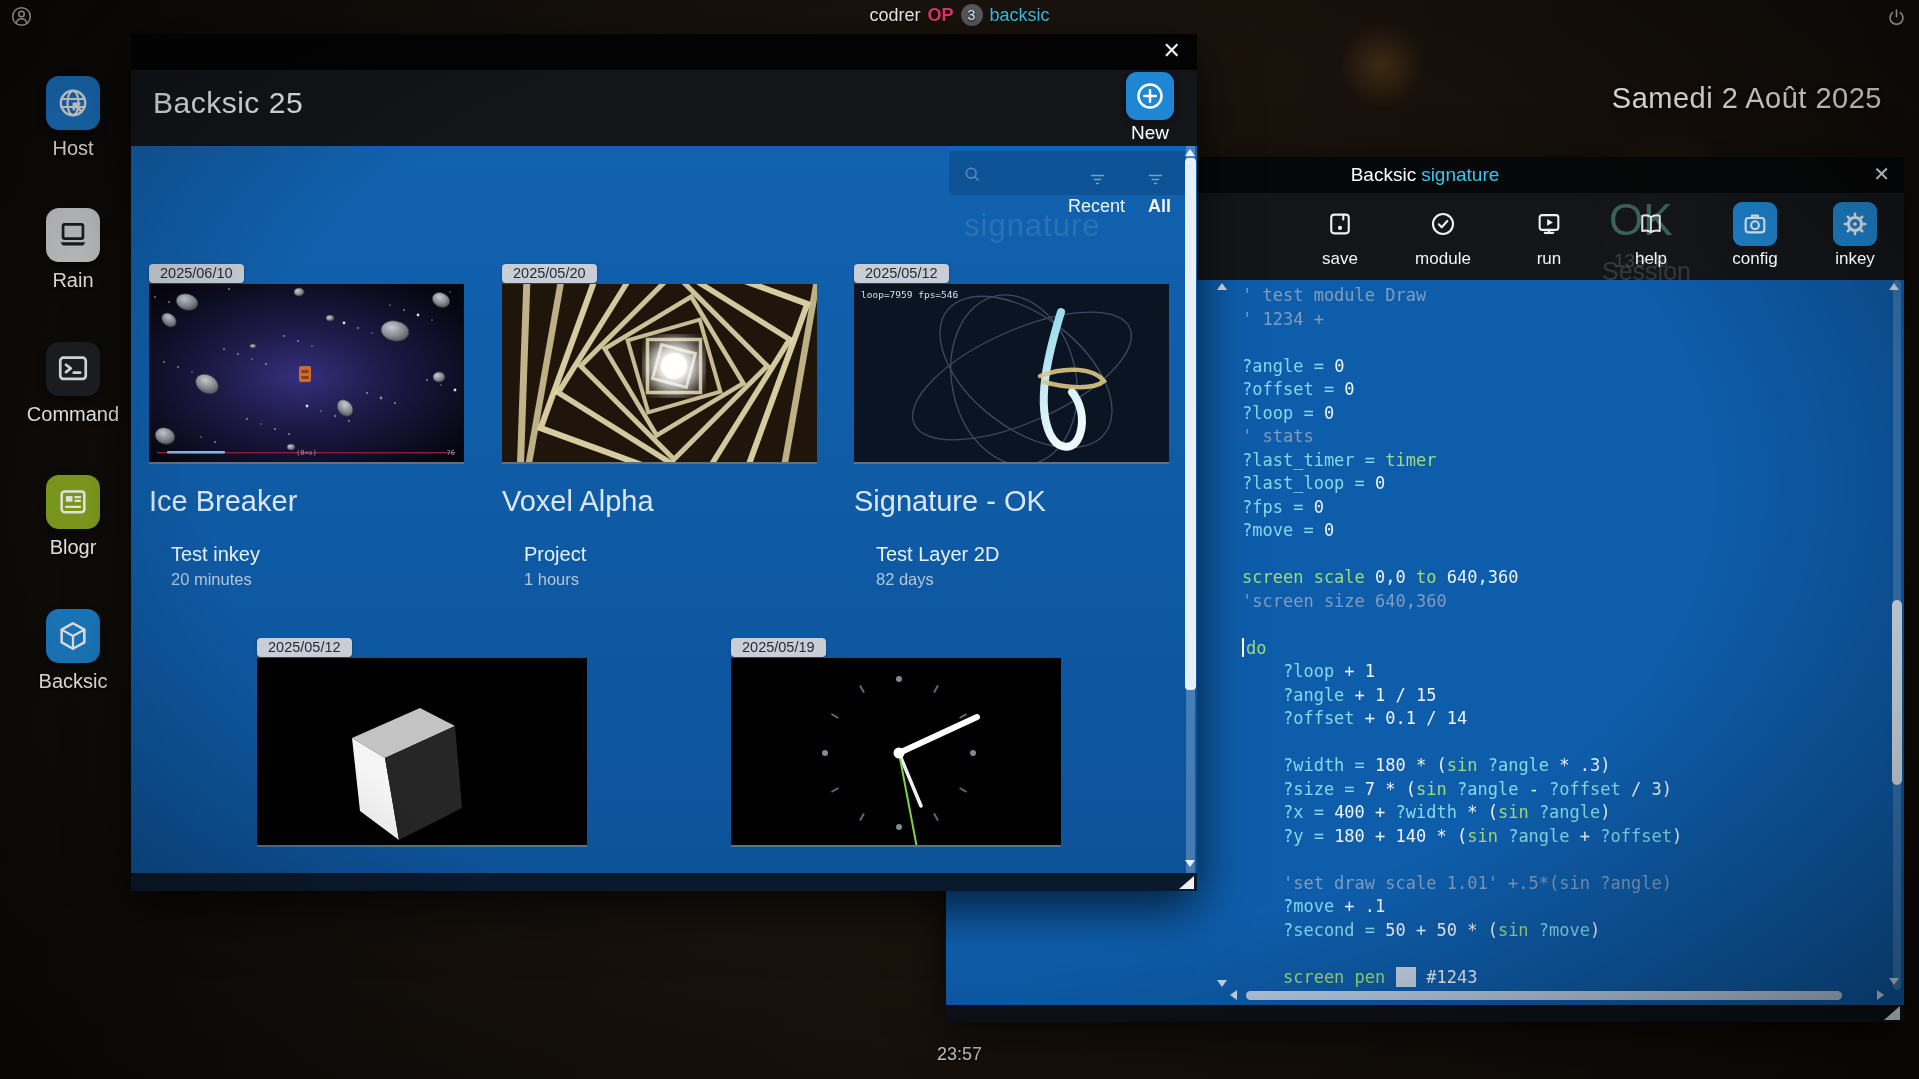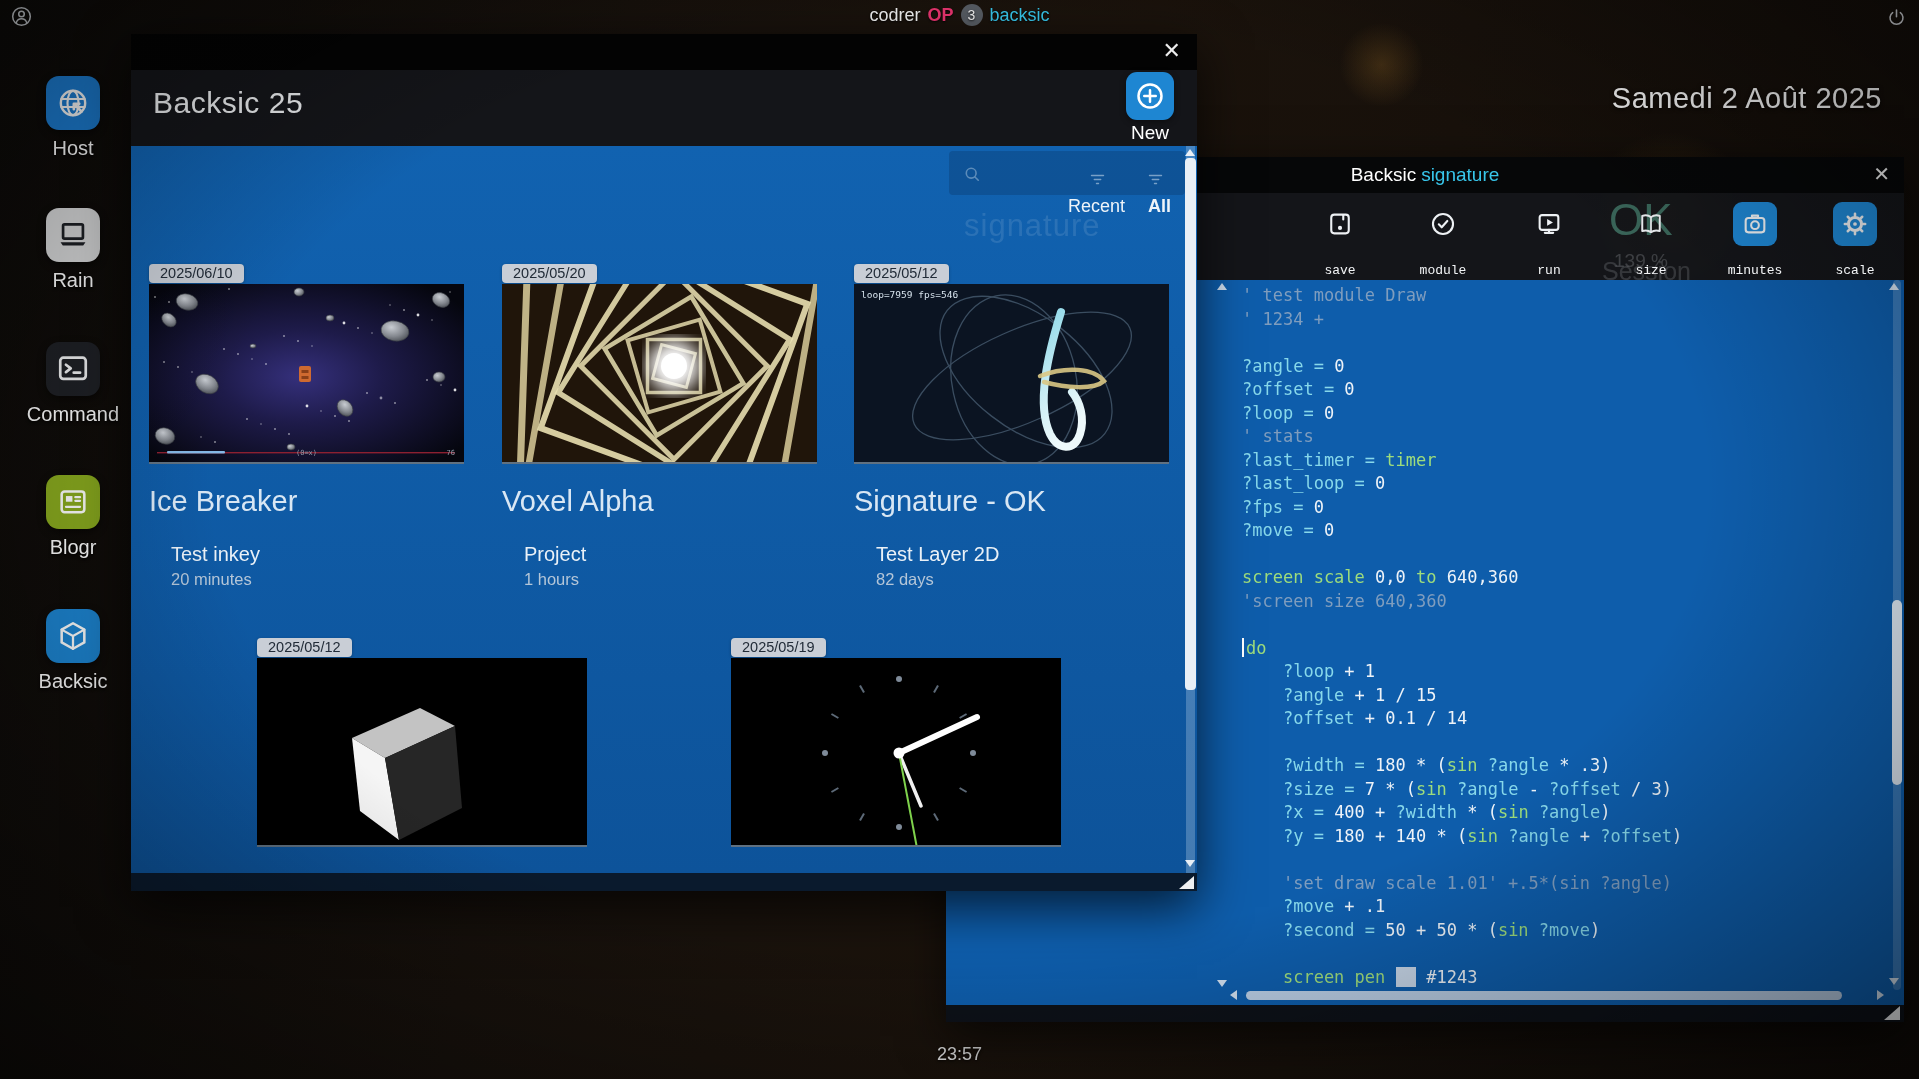--- a/index.html
+++ b/index.html
@@ -43,21 +43,21 @@
     box-shadow:0 14px 44px rgba(0,0,0,.65);}
   .cw-titlebar{position:relative;height:36px;background:#060708;display:flex;align-items:center;justify-content:center;
     font-size:19px;}
   .cw-title-app{color:#fff;}
   .cw-title-doc{color:var(--app-cyan,#38c6ea);margin-left:5px;}
   .cw-close{position:absolute;right:14px;top:5px;font-size:20px;color:#e8e8e8;cursor:pointer;}
   .cw-toolbar{position:relative;height:87px;background:rgba(20,22,27,.9);overflow:hidden;}
   .tool-item{position:absolute;top:0;width:84px;display:flex;flex-direction:column;align-items:center;cursor:pointer;}
   .tool-icbox{margin-top:9px;width:44px;height:44px;border-radius:9px;display:flex;align-items:center;justify-content:center;}
   .tool-icbox.active{background:var(--accent,#1e86d2);}
-  .tool-label{margin-top:17px;font-size:13px;color:#f2f4f6;z-index:2;font-family:Liberation Mono, monospace;}
+  .tool-label{margin-top:3px;font-size:17px;color:#f2f4f6;z-index:2;}
   .ghost{position:absolute;pointer-events:none;font-family:"Liberation Sans",sans-serif;}
   #ghost-ok{left:663px;top:2px;font-size:44px;color:rgba(110,215,180,.42);}
   #ghost-percent{left:668px;top:57px;font-size:19px;color:rgba(230,235,240,.20);}
   #ghost-session{left:656px;top:64px;font-size:25px;color:rgba(230,235,240,.16);}
   .cw-code{position:relative;height:725px;background:var(--window-blue,#0e5dab);overflow:hidden;}
   .code-line{position:absolute;left:296px;white-space:pre;font-family:"DejaVu Sans Mono","Liberation Mono",monospace;
     font-size:17px;line-height:23px;}
   .tok-c{color:var(--code-comment,#7f9dbe);}
   .tok-v{color:var(--code-variable,#87d8ea);}
   .tok-k{color:var(--code-keyword,#9ddc7c);}
@@ -228,48 +228,48 @@
           </span>
                <span class="tool-label">run</span>
         </div>
         <div class="tool-item" style="left: 663px;">
           <span class="tool-icbox ">
             <svg width="28" height="28" viewBox="0 0 24 24" fill="none" stroke-linecap="round" stroke-linejoin="round">
               <path d="M12 6.2C10 4.6 7 4.3 4.5 5.1V18c2.5-.8 5.5-.5 7.5 1 2-1.5 5-1.8 7.5-1V5.1C17 4.3 14 4.6 12 6.2Z" stroke="#eef1f4" stroke-width="1.7"></path>
    <path d="M12 6.2V19" stroke="#eef1f4" stroke-width="1.5"></path>
             </svg>
           </span>
-               <span class="tool-label">size</span>
+               <span class="tool-label">help</span>
         </div>
         <div class="tool-item" style="left: 767px;">
           <span class="tool-icbox active">
             <svg width="28" height="28" viewBox="0 0 24 24" fill="none" stroke-linecap="round" stroke-linejoin="round">
               <rect x="4" y="6.8" width="16" height="12.4" rx="2.4" stroke="#eef1f4" stroke-width="1.8"></rect>
    <path d="M9.4 6.8V4.8h5.2v2" stroke="#eef1f4" stroke-width="1.8"></path>
               <circle cx="12" cy="13" r="3.3" stroke="#eef1f4" stroke-width="1.8"></circle>
             </svg>
           </span>
-               <span class="tool-label">minutes</span>
+               <span class="tool-label">config</span>
         </div>
         <div class="tool-item" style="left: 867px;">
           <span class="tool-icbox active">
             <svg width="28" height="28" viewBox="0 0 24 24" fill="none" stroke-linecap="round" stroke-linejoin="round">
               <rect x="10.9" y="2.2" width="2.2" height="4" rx="1" fill="#eef1f4" transform="rotate(0 12 12)"></rect>
               <rect x="10.9" y="2.2" width="2.2" height="4" rx="1" fill="#eef1f4" transform="rotate(45 12 12)"></rect>
               <rect x="10.9" y="2.2" width="2.2" height="4" rx="1" fill="#eef1f4" transform="rotate(90 12 12)"></rect>
               <rect x="10.9" y="2.2" width="2.2" height="4" rx="1" fill="#eef1f4" transform="rotate(135 12 12)"></rect>
               <rect x="10.9" y="2.2" width="2.2" height="4" rx="1" fill="#eef1f4" transform="rotate(180 12 12)"></rect>
               <rect x="10.9" y="2.2" width="2.2" height="4" rx="1" fill="#eef1f4" transform="rotate(225 12 12)"></rect>
               <rect x="10.9" y="2.2" width="2.2" height="4" rx="1" fill="#eef1f4" transform="rotate(270 12 12)"></rect>
               <rect x="10.9" y="2.2" width="2.2" height="4" rx="1" fill="#eef1f4" transform="rotate(315 12 12)"></rect>
               <circle cx="12" cy="12" r="5.6" stroke="#eef1f4" stroke-width="2.6"></circle>
               <circle cx="12" cy="12" r="1.6" fill="#eef1f4"></circle>
             </svg>
           </span>
-               <span class="tool-label">scale</span>
+               <span class="tool-label">inkey</span>
         </div>
       </div>
     <div class="cw-code" id="cw-code">
       <span class="tri arrow-up" style="left:271px;top:3px;"></span>
       <span class="tri arrow-up" style="left:943px;top:3px;"></span>
       <span class="tri arrow-down" style="left:271px;top:700px;"></span>
       <span class="tri arrow-down" style="left:943px;top:698px;"></span>
       <span class="tri arrow-left" style="left:284px;top:710px;"></span>
       <span class="tri arrow-right" style="left:931px;top:710px;"></span>
       <div class="vtrack"></div>

